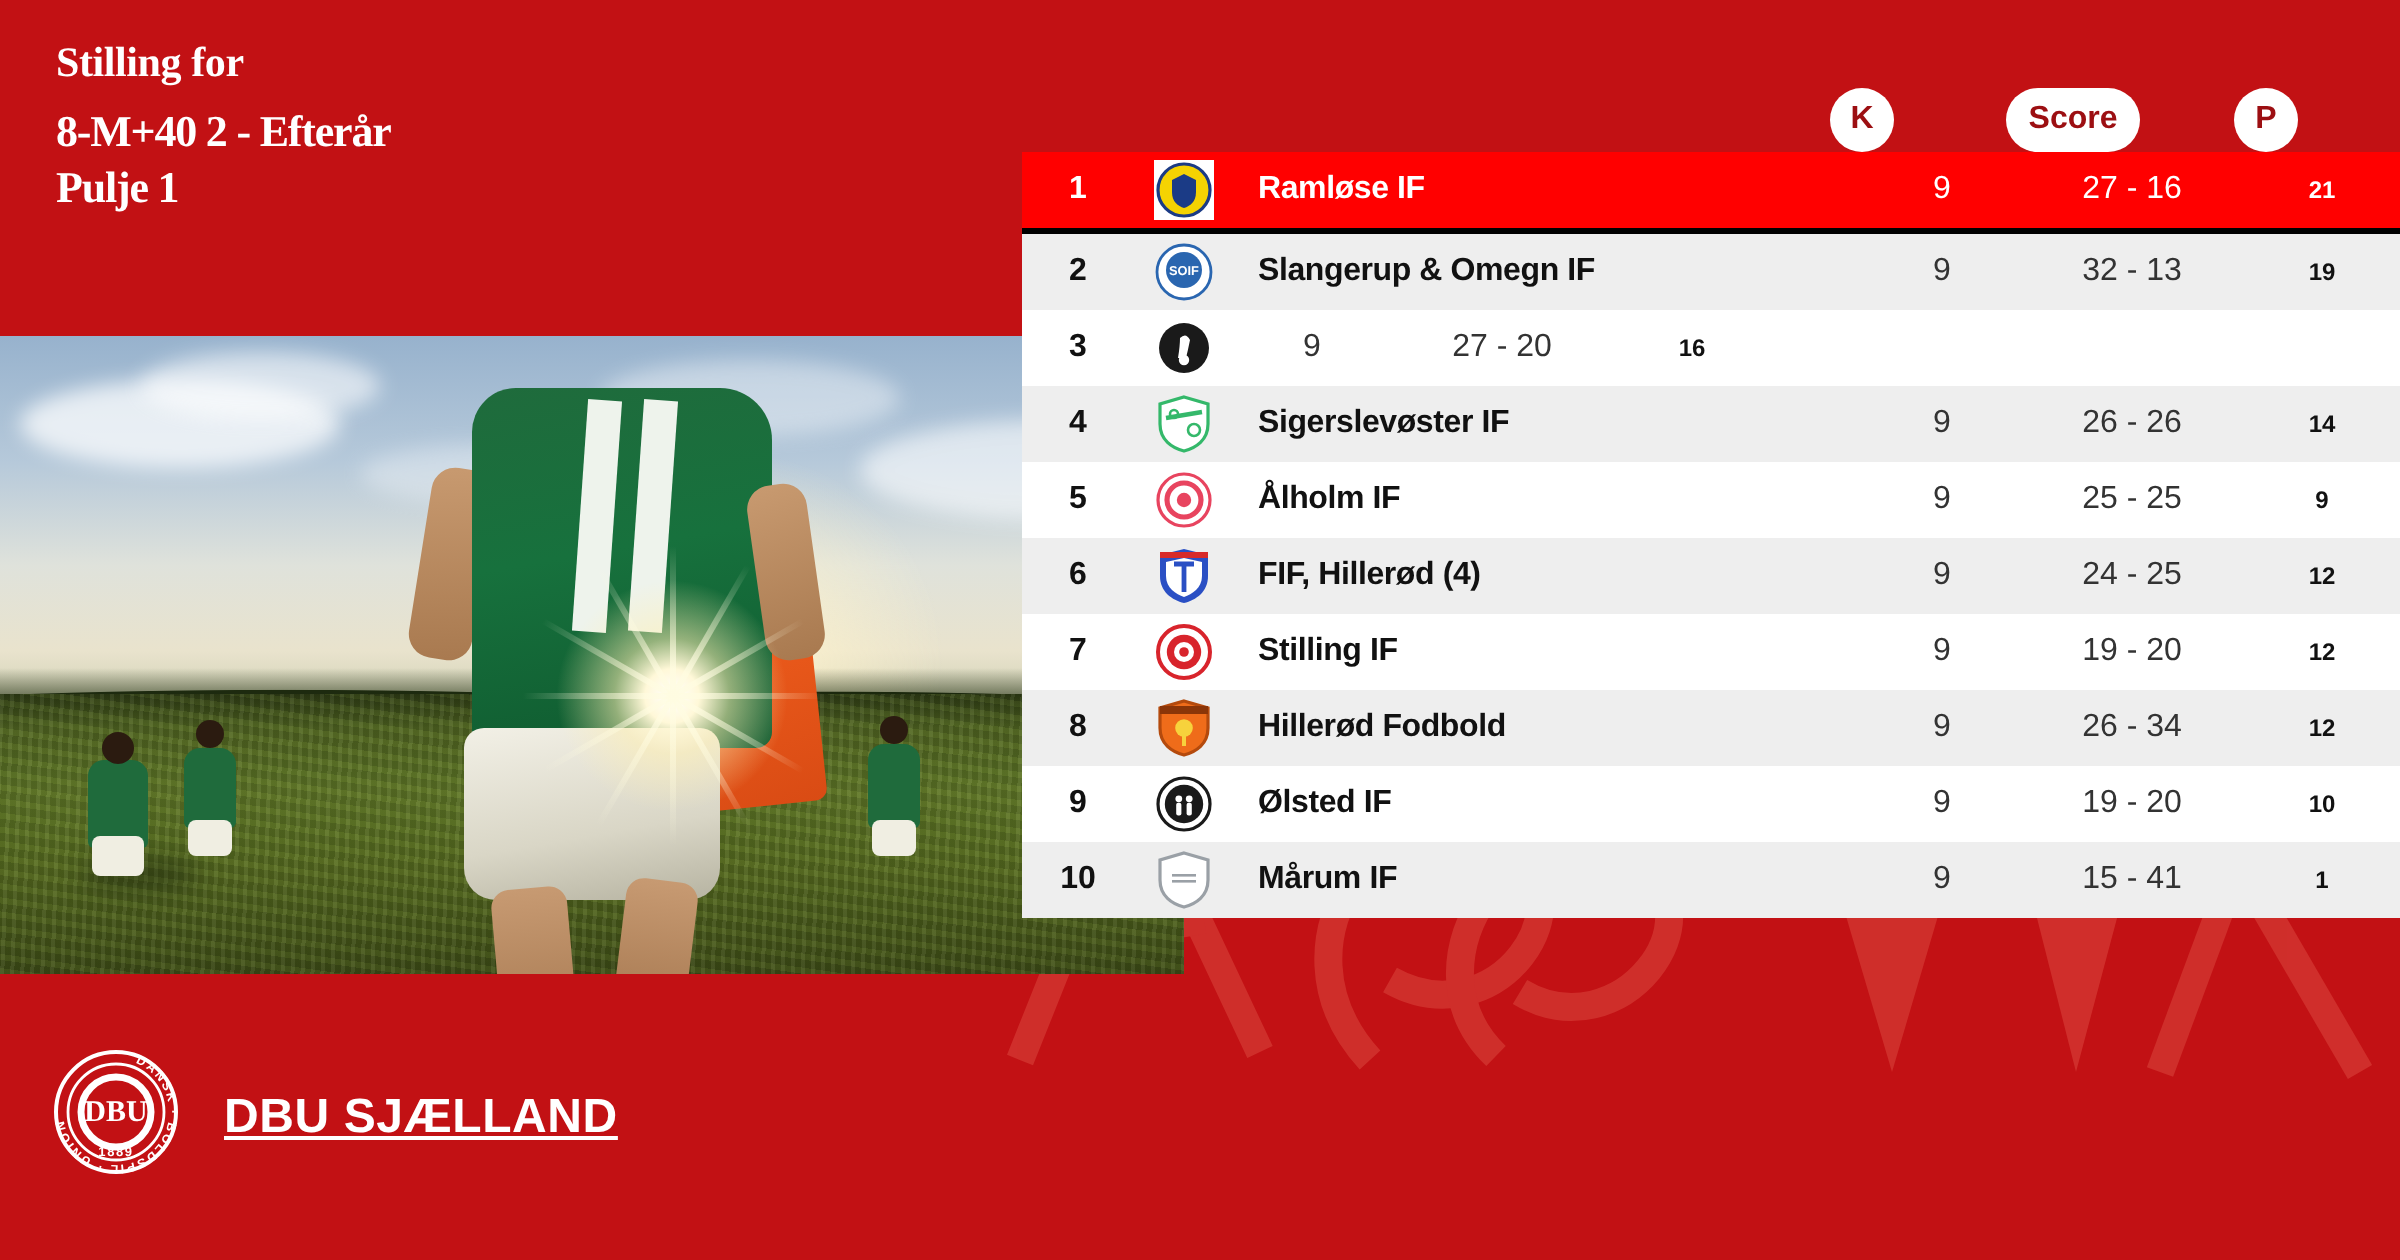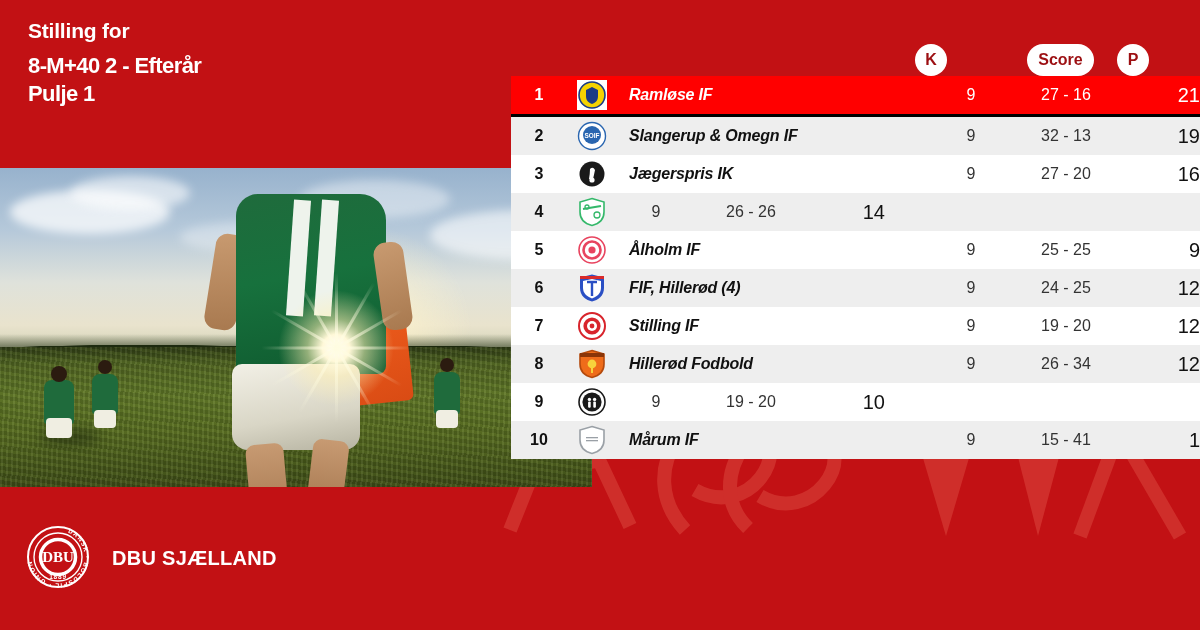--- a/index.html
+++ b/index.html
@@ -27,20 +27,21 @@
     pointer-events: none;
   }
 
   
   .header-block {
     position: absolute;
     left: 28px;
     top: 18px;
     width: 470px;
     color: #ffffff;
+    font-family: Liberation Serif, serif;
   }
   .kicker {
     font-size: 21px;
     font-weight: bold;
     letter-spacing: -0.2px;
     line-height: 1.25;
     margin-bottom: 8px;
   }
   .headline {
     font-size: 22px;
@@ -216,21 +217,21 @@
     background: #ffffff;
     border-radius: 16px;
     color: #9c0f12;
     font-size: 16px;
     font-weight: bold;
     display: flex;
     align-items: center;
     justify-content: center;
   }
   .pill-k     { left: 404px; width: 32px; }
-  .pill-score { left: 516px; width: 67px; text-align: right; }
+  .pill-score { left: 492px; width: 67px; text-align: right; }
   .pill-p     { left: 606px; width: 32px; }
 
   .row {
     display: flex;
     align-items: center;
     height: 38px;
     font-size: 15px;
     color: #111111;
     background: #ffffff;
   }
@@ -255,66 +256,66 @@
     display: flex;
     align-items: center;
     justify-content: center;
   }
   .cell-name {
     flex: 1 1 auto;
     padding-left: 12px;
     font-weight: bold;
     font-size: 16px;
     letter-spacing: -0.2px;
-    font-style: italic;
   }
   .cell-k {
     width: 78px;
     flex: 0 0 78px;
     text-align: center;
     font-size: 16px;
     color: #333333;
   }
   .row.leader .cell-k,
   .row.leader .cell-score { color: #ffffff; }
   .cell-score {
     width: 112px;
     flex: 0 0 112px;
     text-align: center;
     font-size: 16px;
     color: #333333;
   }
   .cell-p {
     width: 78px;
     flex: 0 0 78px;
-    text-align: right;
-    font-size: 20px;
-    font-weight: normal;
+    text-align: center;
+    font-size: 12px;
+    font-weight: bold;
   }
 
   .crest { display: block; }
 
   
   .footer {
     position: absolute;
     left: 0;
     bottom: 0;
     width: 1200px;
     height: 143px;
     display: flex;
     align-items: center;
     padding-left: 26px;
   }
   .footer-logo { flex: 0 0 auto; }
   .footer-text {
     color: #ffffff;
-    font-size: 20px;
+    font-size: 24px;
     font-weight: bold;
     letter-spacing: 0.3px;
     margin-left: 22px;
+    text-decoration: underline;
   }
 </style>
 </head>
 <body>
 
 <div class="bg-watermark">
   <svg width="760" height="230" viewBox="0 0 760 230" xmlns="http://www.w3.org/2000/svg" aria-hidden="true">
     <g fill="none" stroke="#d2342f" stroke-width="14" opacity="0.85">
       <path d="M30 200 L86 60 L150 196"></path>
       <path d="M60 140 L122 130"></path>
@@ -421,35 +422,35 @@
     <div class="row">
       <div class="cell-pos">3</div>
       <div class="cell-logo">
         <svg class="crest" width="30" height="30" viewBox="0 0 30 30" xmlns="http://www.w3.org/2000/svg">
           <rect width="30" height="30" fill="#ffffff"></rect>
           <circle cx="15" cy="15" r="12.5" fill="#1a1a1a"></circle>
           <path d="M13 10 q3 -3 5 1 q-1 5 -2 9 h-4 q1 -6 1 -10z" fill="#ffffff"></path>
           <circle cx="15" cy="21" r="2.6" fill="#ffffff"></circle>
         </svg>
       </div>
-      <div class="cell-name">Jægerspris IK</div>
       <div class="cell-k">9</div>
       <div class="cell-score">27 - 20</div>
       <div class="cell-p">16</div>
     </div>
     <div class="row alt">
       <div class="cell-pos">4</div>
       <div class="cell-logo">
         <svg class="crest" width="30" height="30" viewBox="0 0 30 30" xmlns="http://www.w3.org/2000/svg">
           <path d="M15 1.5 L27 5 V15 C27 23 21 27 15 28.5 C9 27 3 23 3 15 V5 Z" fill="#ffffff" stroke="#34b86a" stroke-width="1.6"></path>
           <path d="M6 12 L24 9" stroke="#34b86a" stroke-width="2.2" fill="none"></path>
           <circle cx="10" cy="10" r="2" fill="none" stroke="#34b86a" stroke-width="1.3"></circle>
           <circle cx="20" cy="18" r="3" fill="none" stroke="#34b86a" stroke-width="1.3"></circle>
         </svg>
       </div>
+      <div class="cell-name">Sigerslevøster IF</div>
       <div class="cell-k">9</div>
       <div class="cell-score">26 - 26</div>
       <div class="cell-p">14</div>
     </div>
     <div class="row">
       <div class="cell-pos">5</div>
       <div class="cell-logo">
         <svg class="crest" width="30" height="30" viewBox="0 0 30 30" xmlns="http://www.w3.org/2000/svg">
           <circle cx="15" cy="15" r="13" fill="#ffffff" stroke="#e8445f" stroke-width="1.6"></circle>
           <circle cx="15" cy="15" r="8.5" fill="none" stroke="#e8445f" stroke-width="2.6"></circle>
@@ -511,20 +512,21 @@
       <div class="cell-logo">
         <svg class="crest" width="30" height="30" viewBox="0 0 30 30" xmlns="http://www.w3.org/2000/svg">
           <circle cx="15" cy="15" r="13" fill="#ffffff" stroke="#1a1a1a" stroke-width="1.6"></circle>
           <circle cx="15" cy="15" r="9.6" fill="#1a1a1a"></circle>
           <circle cx="12.4" cy="12.4" r="1.7" fill="#ffffff"></circle>
           <rect x="11.1" y="14.4" width="2.6" height="6.4" rx="1" fill="#ffffff"></rect>
           <circle cx="17.6" cy="12.4" r="1.7" fill="#ffffff"></circle>
           <rect x="16.3" y="14.4" width="2.6" height="6.4" rx="1" fill="#ffffff"></rect>
         </svg>
       </div>
+      <div class="cell-name">Ølsted IF</div>
       <div class="cell-k">9</div>
       <div class="cell-score">19 - 20</div>
       <div class="cell-p">10</div>
     </div>
     <div class="row alt">
       <div class="cell-pos">10</div>
       <div class="cell-logo">
         <svg class="crest" width="30" height="30" viewBox="0 0 30 30" xmlns="http://www.w3.org/2000/svg">
           <path d="M15 1.5 L27 5 V15 C27 23 21 27 15 28.5 C9 27 3 23 3 15 V5 Z" fill="#ffffff" stroke="#9aa0a6" stroke-width="1.6"></path>
           <rect x="9" y="12" width="12" height="1.3" fill="#9aa0a6"></rect>

